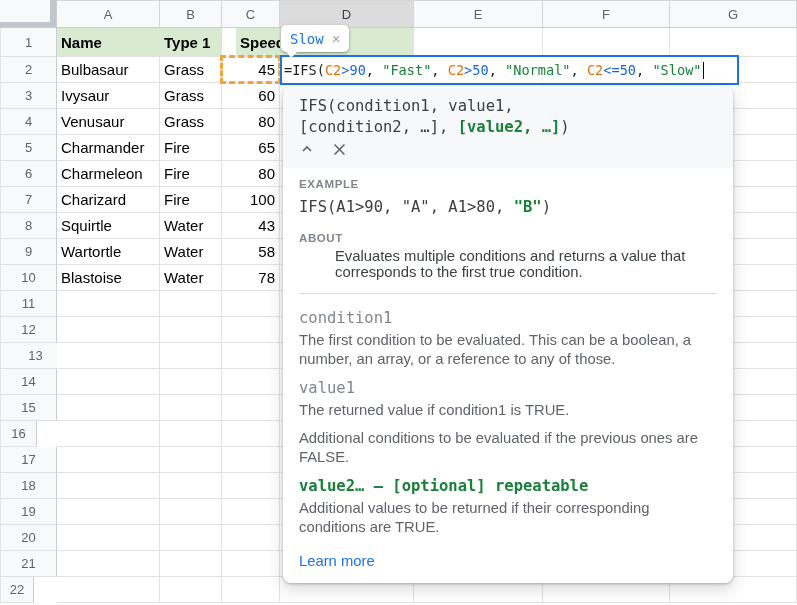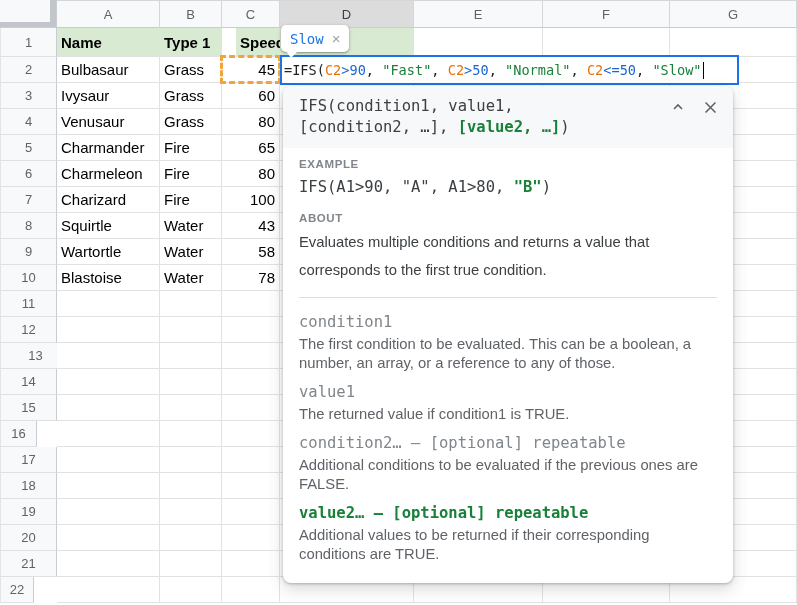--- a/index.html
+++ b/index.html
@@ -33,31 +33,31 @@
         display:flex;align-items:center;gap:8px;padding:0 9px;
         box-shadow:0 1px 2px rgba(0,0,0,.3),0 1px 4px rgba(0,0,0,.15);}
   .chip::after{content:"";position:absolute;left:5px;bottom:-6px;width:0;height:0;
         border-left:5px solid transparent;border-right:7px solid transparent;border-top:7px solid #fff;}
   .chip-val{font-family:"DejaVu Sans Mono",monospace;font-size:14px;color:#1a73e8;}
   .chip-x{color:#9aa0a6;font-size:15px;cursor:pointer;line-height:1;}
   
   .popup{position:absolute;left:283px;top:86px;width:450px;height:497px;z-index:7;background:#fff;
         border-radius:8px;box-shadow:0 1px 3px rgba(60,64,67,.35),0 6px 16px rgba(60,64,67,.2);
         overflow:hidden;display:flex;flex-direction:column;box-sizing:border-box;}
-  .pop-head{background:#f7f8f9;padding:10px 14px 10px 16px;display:flex;align-items:flex-start;}
+  .pop-head{background:#f7f8f9;padding:10px 14px 10px 16px;display:flex;align-items:flex-start;flex-direction:column;}
   .sig{flex:1;font-family:"DejaVu Sans Mono",monospace;font-size:15.5px;line-height:21px;color:#3c4043;}
   .sig-line{display:block;}
   .hl{color:#188038;font-weight:700;}
   .pop-icons{display:flex;gap:16px;color:#5f6368;padding-top:3px;}
   .pop-icons span{cursor:pointer;display:inline-flex;}
   .pop-body{padding:10px 16px 16px 16px;font-size:14.8px;color:#3c4043;}
   .sec-label{font-size:11.5px;font-weight:600;letter-spacing:.6px;color:#80868b;line-height:13px;}
   .sec-label.about{margin-top:14px;}
   .mono-line{font-family:"DejaVu Sans Mono",monospace;font-size:15.5px;color:#3c4043;margin-top:5px;line-height:22px;}
-  .about-text{margin-top:3px;line-height:28px;}
+  .about-text{margin-top:3px;line-height:16px;margin-left:36px;}
   .divider{border:none;border-top:1px solid #dadce0;margin:13px 0 14px 0;}
   .param{margin-top:9px;}
   .param:first-child{margin-top:0;}
   .pname{font-family:"DejaVu Sans Mono",monospace;font-size:15.5px;color:#80868b;line-height:21px;}
   .pname.hl{color:#188038;font-weight:700;}
   .pdesc{color:#5f6368;line-height:19px;margin-top:2px;}
   .learn-more{display:inline-block;margin-top:16px;color:#1a73e8;cursor:pointer;text-decoration:none;font-size:14.8px;}
 </style>
 </head>
 <body>
@@ -296,21 +296,20 @@
       <div id="params">
           <div class="param">
             <div class="pname">condition1</div>
             <div class="pdesc">The first condition to be evaluated. This can be a boolean, a number, an array, or a reference to any of those.</div>
           </div>
           <div class="param">
             <div class="pname">value1</div>
             <div class="pdesc">The returned value if condition1 is TRUE.</div>
           </div>
           <div class="param">
-            <div class="pname">condition2… – [optional] repeatable</div>
             <div class="pdesc">Additional conditions to be evaluated if the previous ones are FALSE.</div>
           </div>
           <div class="param">
             <div class="pname hl">value2… – [optional] repeatable</div>
             <div class="pdesc">Additional values to be returned if their corresponding conditions are TRUE.</div>
           </div>
         </div>
       <a class="learn-more">Learn more</a>
     </div>
   </div>

